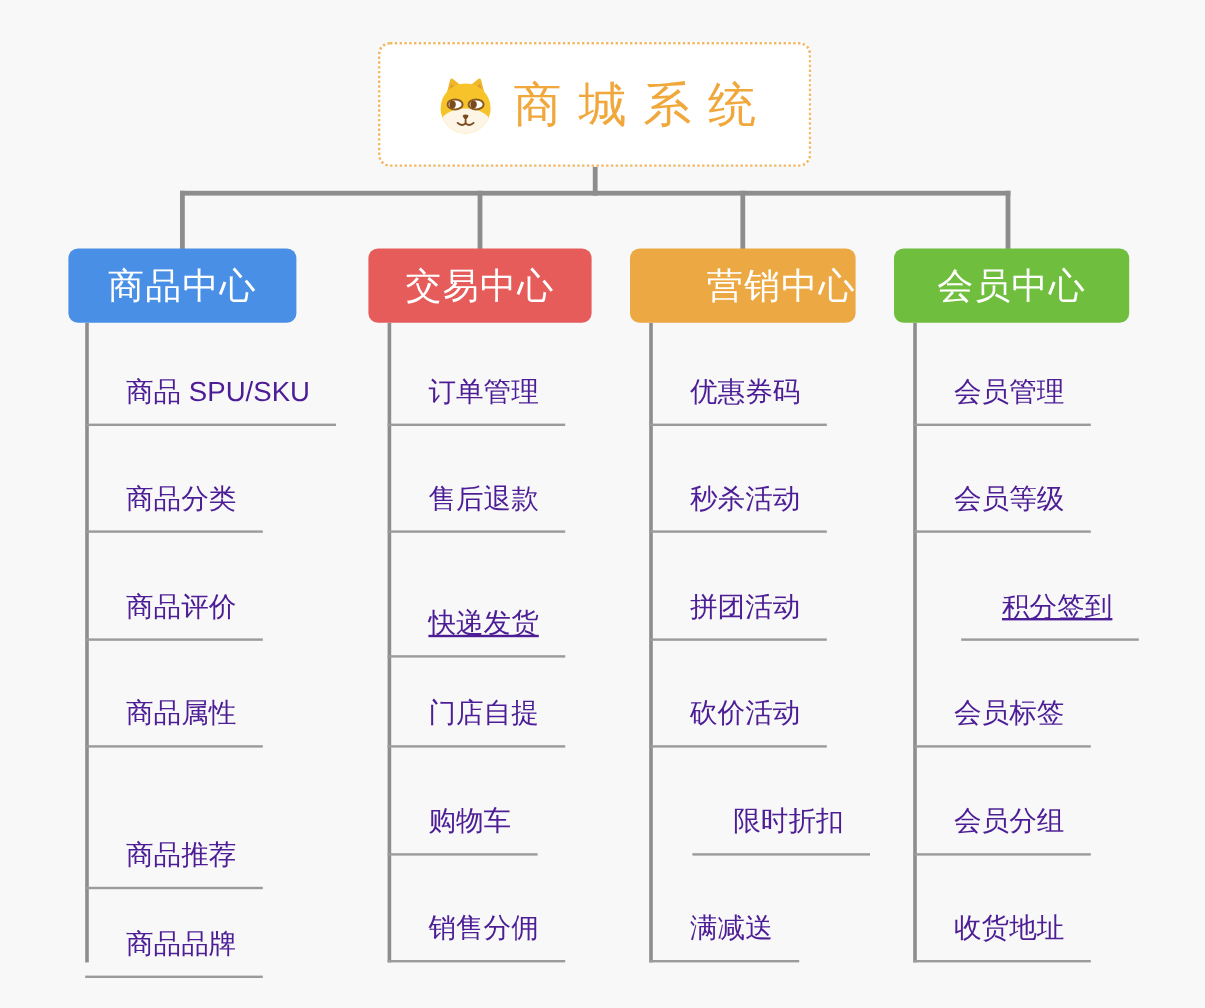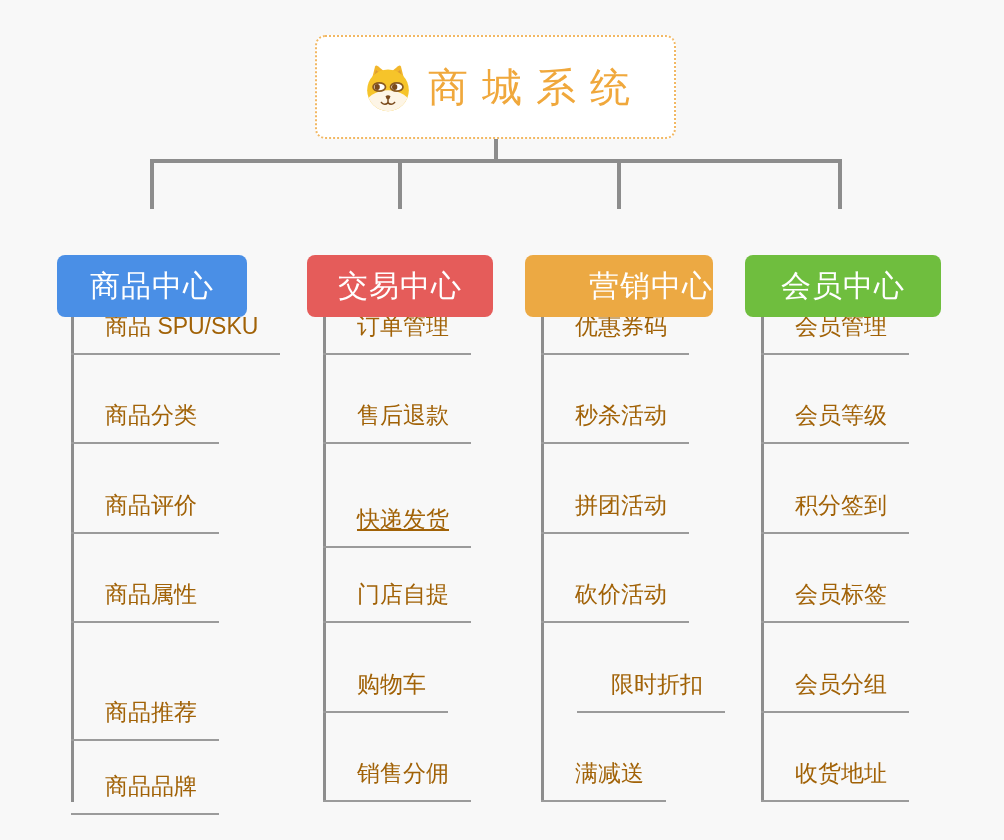--- a/index.html
+++ b/index.html
@@ -48,40 +48,39 @@
   }
   .branch-box {
     position: absolute;
     top: 207px;
     height: 62px;
     border-radius: 8px;
     display: flex;
     align-items: center;
     justify-content: center;
     z-index: 3;
-    margin-top: 48px;
   }
   .branch-label {
     color: #ffffff;
     font-size: 30px;
     letter-spacing: 1px;
     white-space: nowrap;
   }
   .branch-trunk {
     position: absolute;
     width: 3px;
     background: #8d8d8d;
     z-index: 1;
   }
   .leaf {
     position: absolute;
     white-space: nowrap;
     font-size: 23px;
     line-height: 34px;
-    color: #a16207;
+    color: #4c1d95;
     padding: 0 22px 10px 34px;
     border-bottom: 2px solid #9b9b9b;
     z-index: 2;
     background: transparent;
   }
   .dog-icon { display: block; }
 </style>
 </head>
 <body>
 
@@ -153,21 +152,21 @@
         <div class="leaf" style="left: 541px; top: 756px;">满减送</div>
       </div>
 
   <div class="branch">
     <div class="branch-trunk" style="left: 761px; top: 269px; height: 533px;"></div>
     <div class="branch-box" style="left: 745px; width: 196px; background: rgb(111, 190, 62);">
       <span class="branch-label">会员中心</span>
     </div>
   <div class="leaf" style="left: 761px; top: 309px;">会员管理</div>
         <div class="leaf" style="left: 761px; top: 398px;">会员等级</div>
-        <div class="leaf" style="left: 761px; top: 488px;">积分签到</div>
+        <div class="leaf" style="left: 801px; top: 488px; text-decoration: underline;">积分签到</div>
         <div class="leaf" style="left: 761px; top: 577px;">会员标签</div>
         <div class="leaf" style="left: 761px; top: 667px;">会员分组</div>
         <div class="leaf" style="left: 761px; top: 756px;">收货地址</div>
       </div>
 </div>
 <div class="connector" style="left: 494px; top: 139px; width: 4px; height: 24px;"></div>
     <div class="connector" style="left: 150px; top: 159px; width: 692px; height: 4px;"></div>
     <div class="connector" style="left: 150px; top: 159px; width: 4px; height: 50px;"></div>
     <div class="connector" style="left: 398px; top: 159px; width: 4px; height: 50px;"></div>
     <div class="connector" style="left: 617px; top: 159px; width: 4px; height: 50px;"></div>

